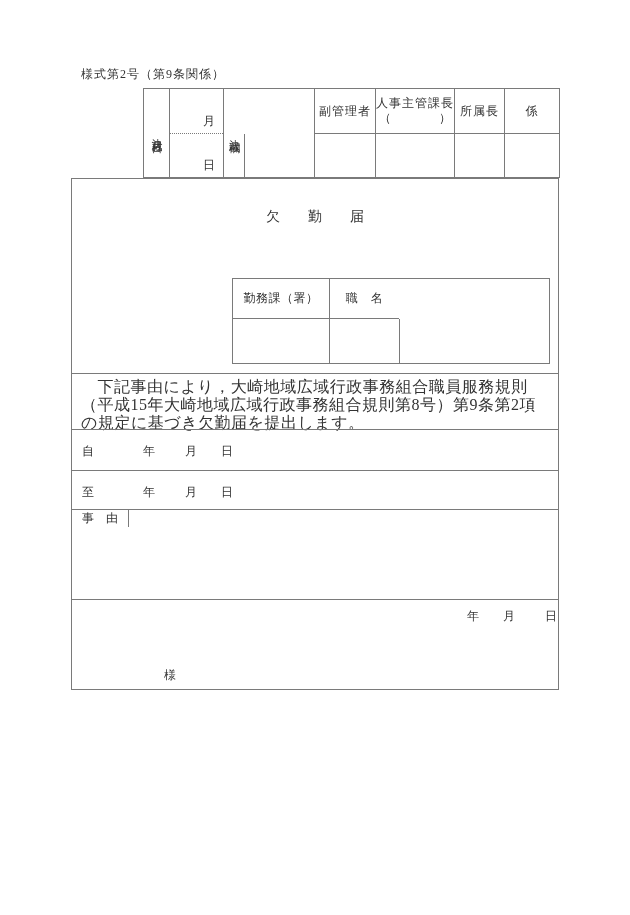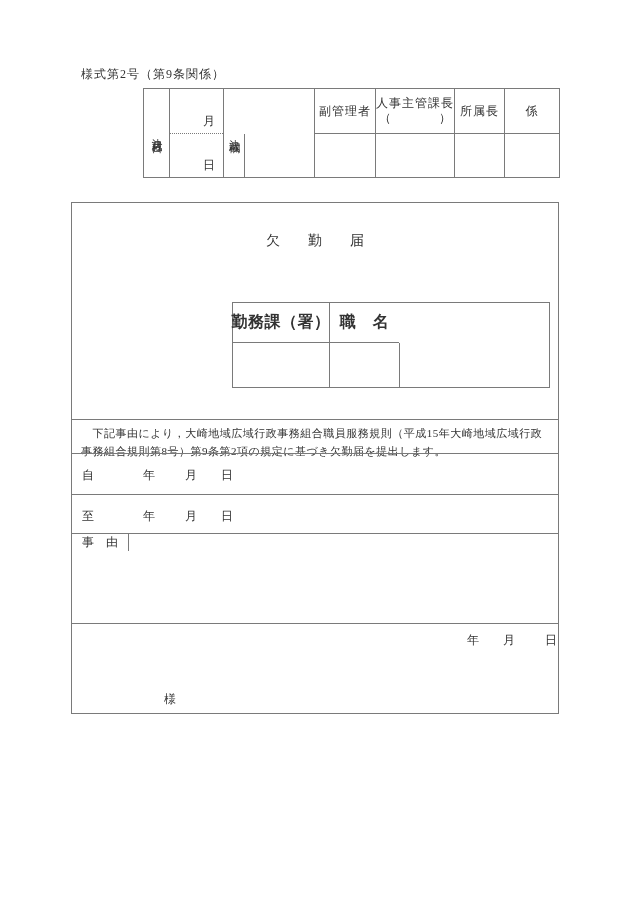--- a/index.html
+++ b/index.html
@@ -45,47 +45,45 @@
     display:flex; flex-direction:column; align-items:center; justify-content:center;
     text-align:center; letter-spacing:1px; line-height:15px; white-space:pre;
   }
   .role-head .sub { letter-spacing:0; }
 
   
   .mainbox {
     position:absolute; left:71px; top:178px;
     width:488px; height:512px;
     border:1px solid #7a7a7a;
-    margin-top:24px;
   }
   .doc-title {
     position:absolute; left:0; top:29px; width:100%;
     text-align:center; font-size:14px; white-space:pre;
   }
 
   
   .staff {
     position:absolute; left:160px; top:99px;
     width:318px; height:86px;
     display:grid;
     grid-template-columns:96px 70px 150px;
     grid-template-rows:40px 44px;
     border:1px solid #7a7a7a;
-    font-size:16px;
-    font-weight:bold;
+    font-size:12px;
   }
   .staff .hcell {
     display:flex; align-items:center; justify-content:center;
     white-space:pre; letter-spacing:0.5px;
   }
 
   
   .section { position:absolute; left:0; width:100%; border-top:1px solid #7a7a7a; }
-  .sec-declaration { top:216px; height:46px; padding:4px 9px 0 9px;
-    font-size:11px; line-height:18px; letter-spacing:0.5px; }
+  .sec-declaration { top:194px; height:46px; padding:4px 9px 0 9px;
+    font-size:16px; line-height:18px; letter-spacing:0.5px; }
   .sec-period { top:250px; height:80px; display:flex; }
   .sec-reason { top:330px; height:90px; display:flex;flex-direction:column; }
   .sec-footer { top:420px; height:91px; }
 
   .sec-label {
     width:57px; border-right:1px solid #7a7a7a;
     display:flex; align-items:center; justify-content:center;
     font-size:12px; white-space:pre; flex:none;
   }
   .sec-content { flex:1; display:flex; flex-direction:column; }

